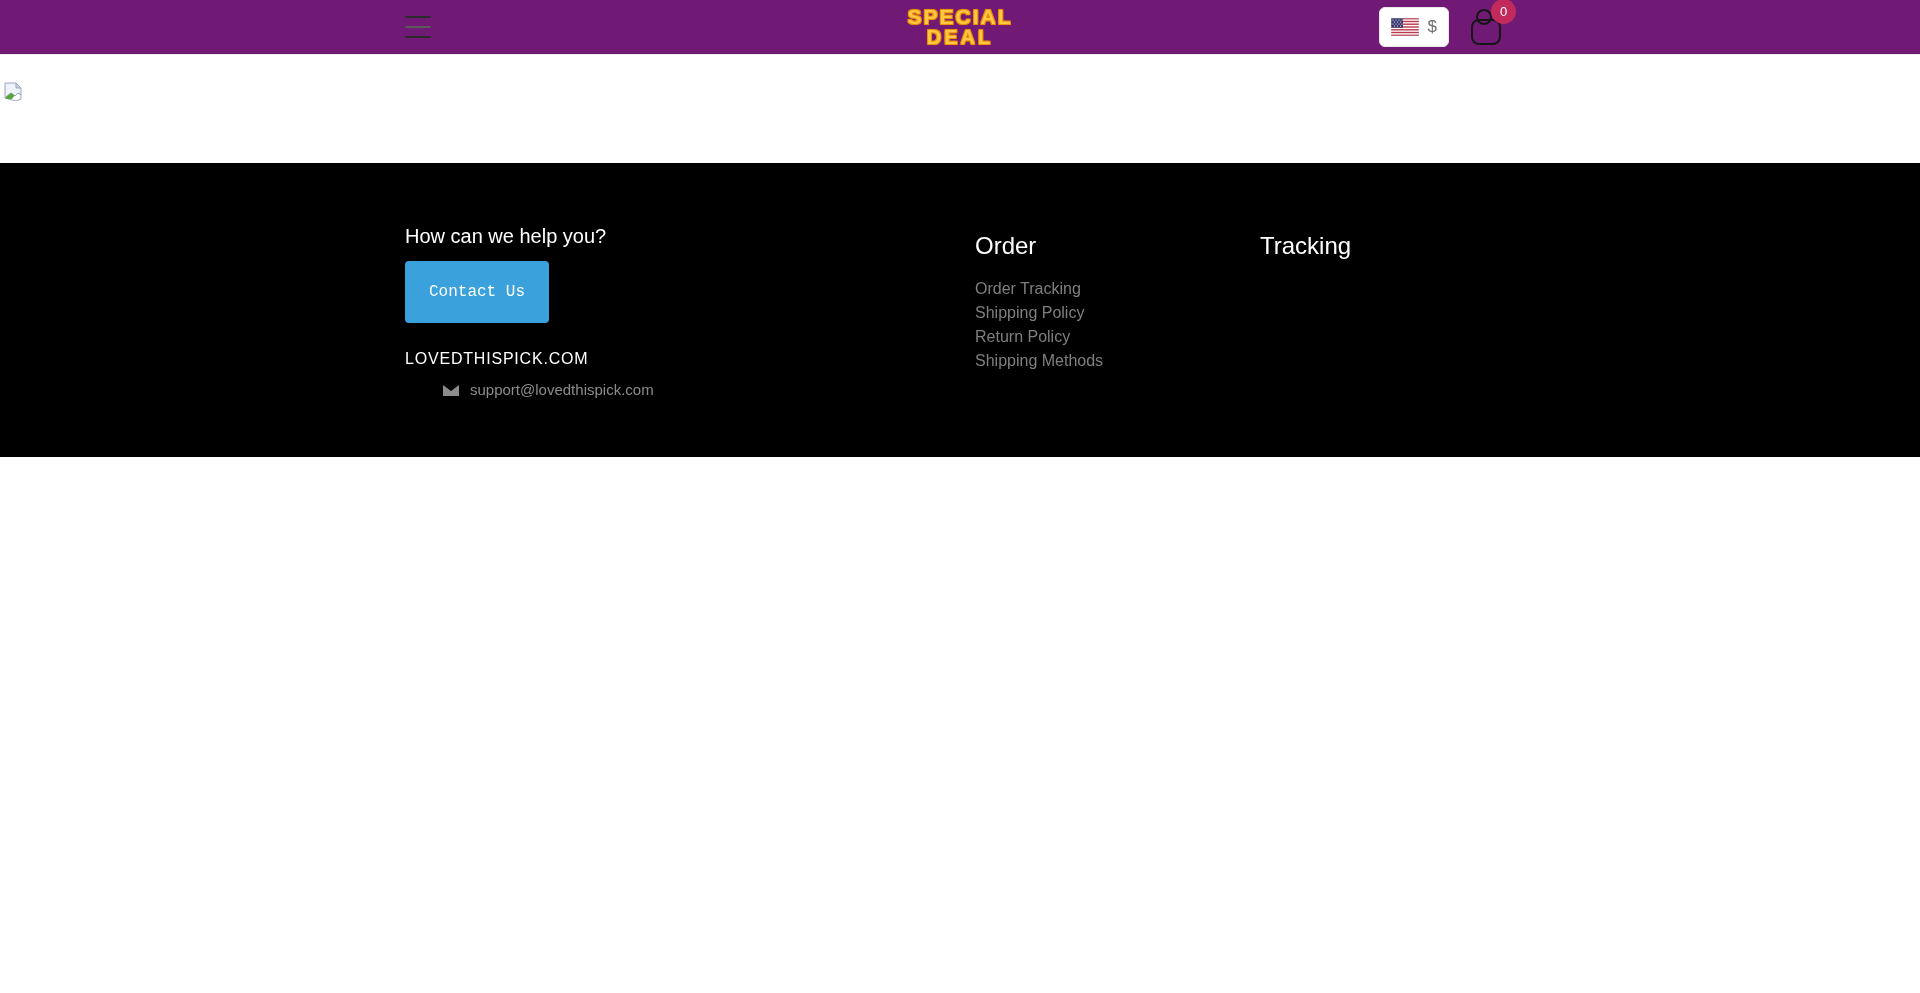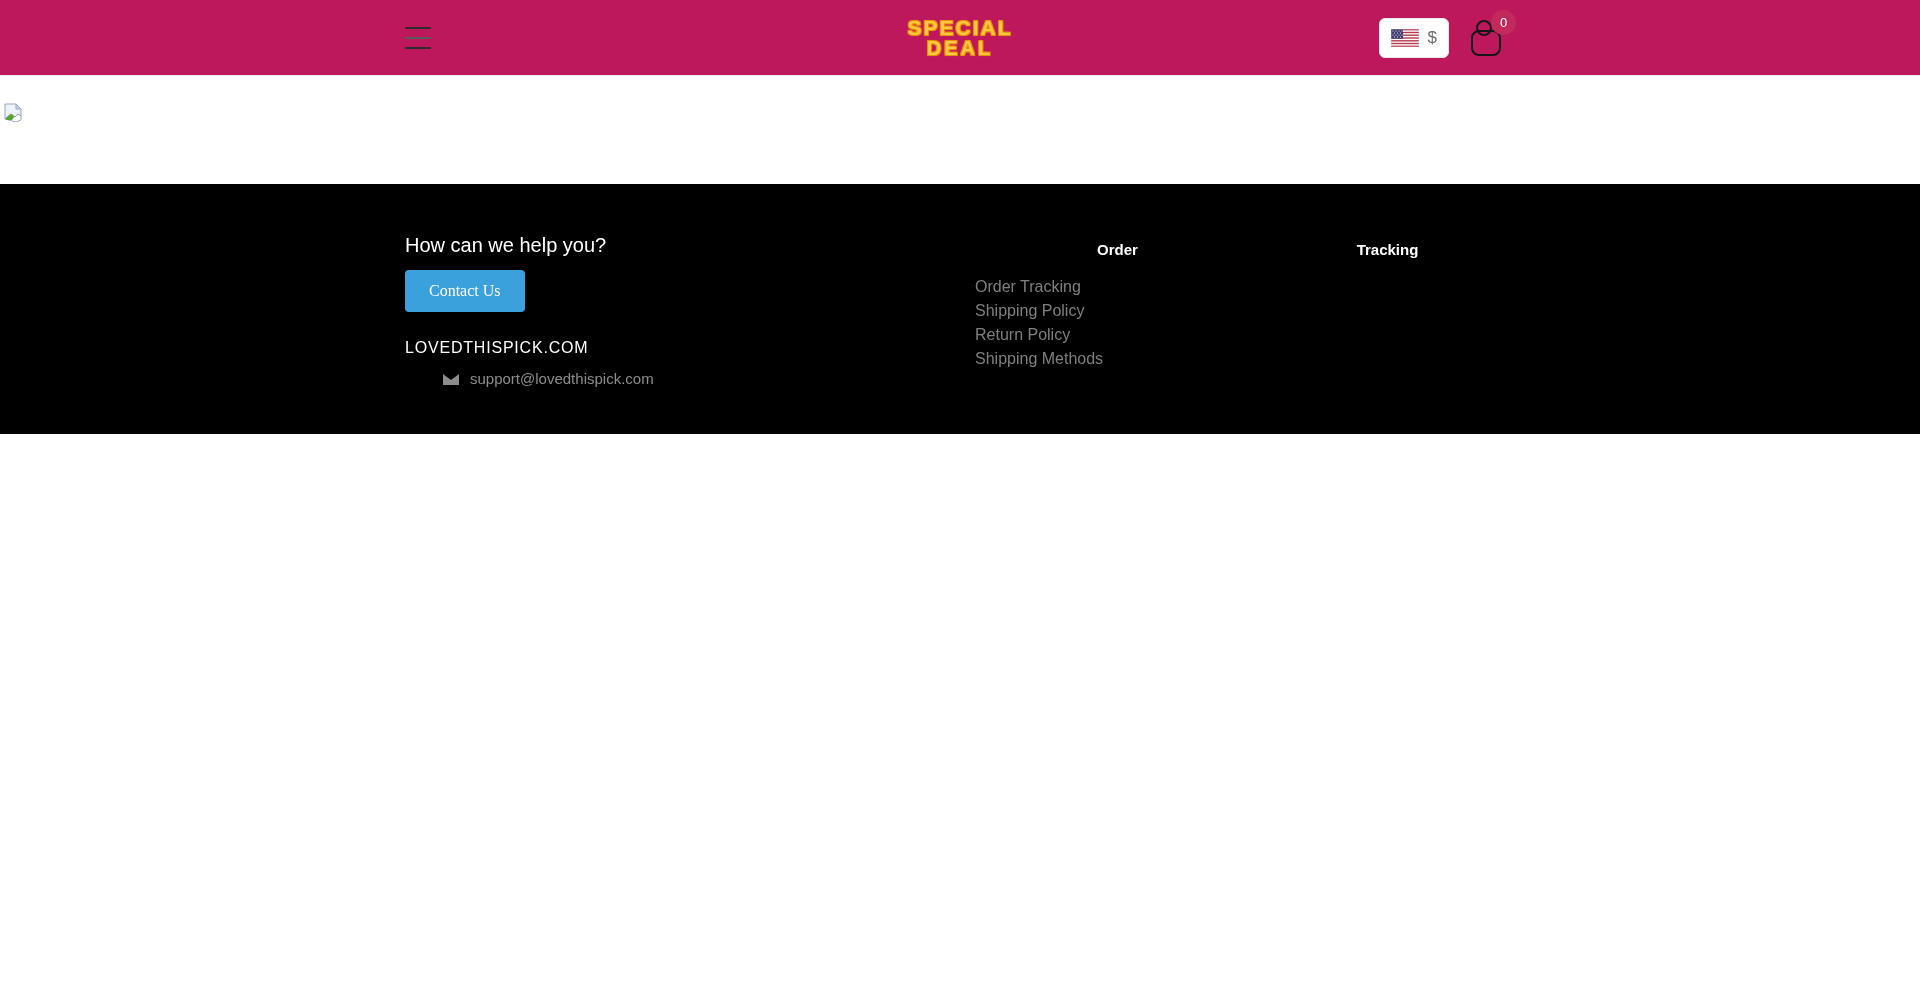--- a/index.html
+++ b/index.html
@@ -1,20 +1,20 @@
 <!DOCTYPE html>
 <html><head>
 <meta charset="utf-8">
 <style>
   * { box-sizing: border-box; margin: 0; padding: 0; }
   html, body { background: #ffffff; font-family: "Liberation Sans", sans-serif; }
   body { width: 1920px; min-height: 993px; position: relative; }
 
   
-  .header { height: 76px; background: #be185d; border-bottom: 1px solid #ececec; position: relative; }
+  .header { height: 55px; background: #701a75; border-bottom: 1px solid #ececec; position: relative; }
   .header-inner { width: 1110px; margin: 0 auto; height: 100%; display: flex; align-items: center; justify-content: space-between; }
 
   .hamburger { width: 26px; height: 24px; display: flex; flex-direction: column; justify-content: space-between; cursor: pointer; background: none; border: none; padding: 1px 0; }
   .hamburger span { display: block; height: 2px; width: 100%; background: #2b2b2b; border-radius: 1px; }
   .hamburger span:nth-child(2) { background: #5a5a5a; }
 
   .logo { position: absolute; left: 50%; top: 50%; transform: translate(-50%, -50%); text-align: center; text-decoration: none; line-height: 20px; cursor: pointer; }
   .logo .l1, .logo .l2 {
     display: block; font-weight: 800; font-size: 21px; letter-spacing: 2px;
     color: #FFC845; text-transform: uppercase;
@@ -29,31 +29,31 @@
   .cart { position: relative; cursor: pointer; background: none; border: none; padding: 0; margin-right: 12px; }
   .badge { position: absolute; top: -9px; right: -13px; min-width: 25px; height: 25px; border-radius: 50%;
            background: #C22A5B; color: #fff; font-size: 13px; display: flex; align-items: center; justify-content: center; }
 
   
   .main { height: 108px; position: relative; background: #fff; }
   .broken-img { position: absolute; left: 4px; top: 27px; }
 
   
   .footer { background: #000; color: #fff; padding: 46px 0 43px; }
-  .footer-inner { width: 1110px; margin: 4px auto; display: grid; grid-template-columns: 570px 285px 1fr; }
+  .footer-inner { width: 1110px; margin: 16px auto; display: grid; grid-template-columns: 570px 285px 1fr; }
 
   .help-heading { font-size: 20px; font-weight: 400; color: #fff; margin-bottom: 13px; }
   .contact-btn { display: inline-block; background: #3BA1DC; color: #fff; border: none; border-radius: 4px;
-                 padding: 12px 24px; font-size: 16px; font-family: Liberation Serif, serif; cursor: pointer; }
+                 padding: 22px 24px; font-size: 16px; font-family: Liberation Mono, monospace; cursor: pointer; }
   .brand { margin-top: 27px; font-size: 16px; font-weight: 400; letter-spacing: 0.8px; color: #fff; }
   .contact-row { display: flex; align-items: center; gap: 11px; color: #8C8C8C; font-size: 15px; margin-top: 9px; padding-left: 38px; }
   .contact-row.first { margin-top: 13px; }
   .contact-row a { color: #8C8C8C; text-decoration: none; }
 
-  .col-title { font-size: 15px; font-weight: 700; color: #fff; margin: 7px 0 21px; text-align: center; }
+  .col-title { font-size: 24px; font-weight: 400; color: #fff; margin: 7px 0 21px; }
   .col-links a { display: block; color: #7F7F7F; font-size: 16px; line-height: 16px; margin-bottom: 8px; text-decoration: none; cursor: pointer; }
 </style>
 </head>
 <body>
 
 <header class="header">
   <div class="header-inner">
     <button class="hamburger" aria-label="menu">
       <span></span>
         <span></span>

